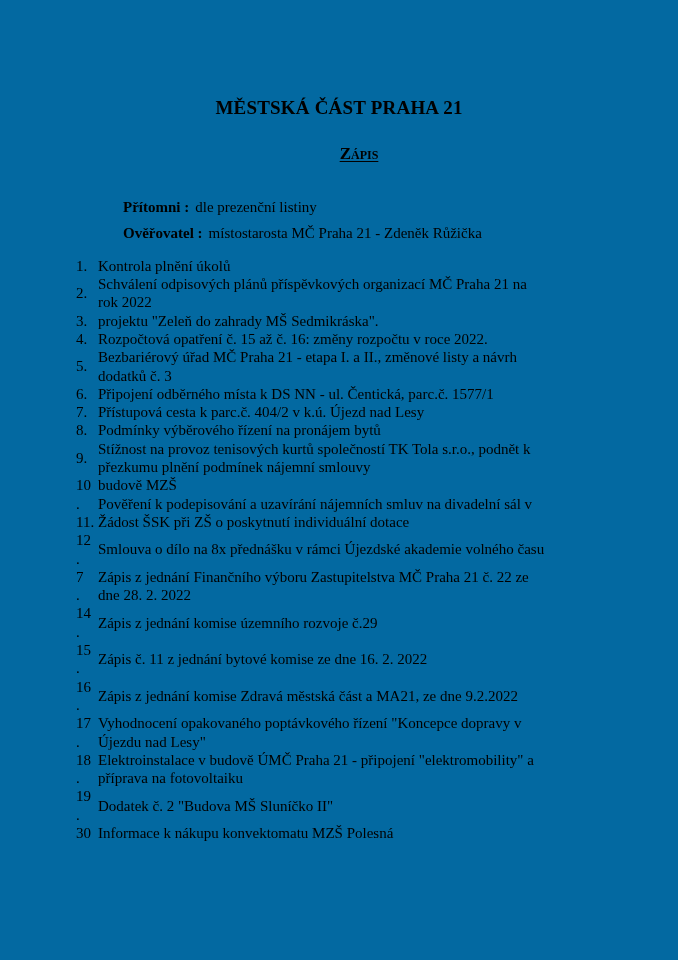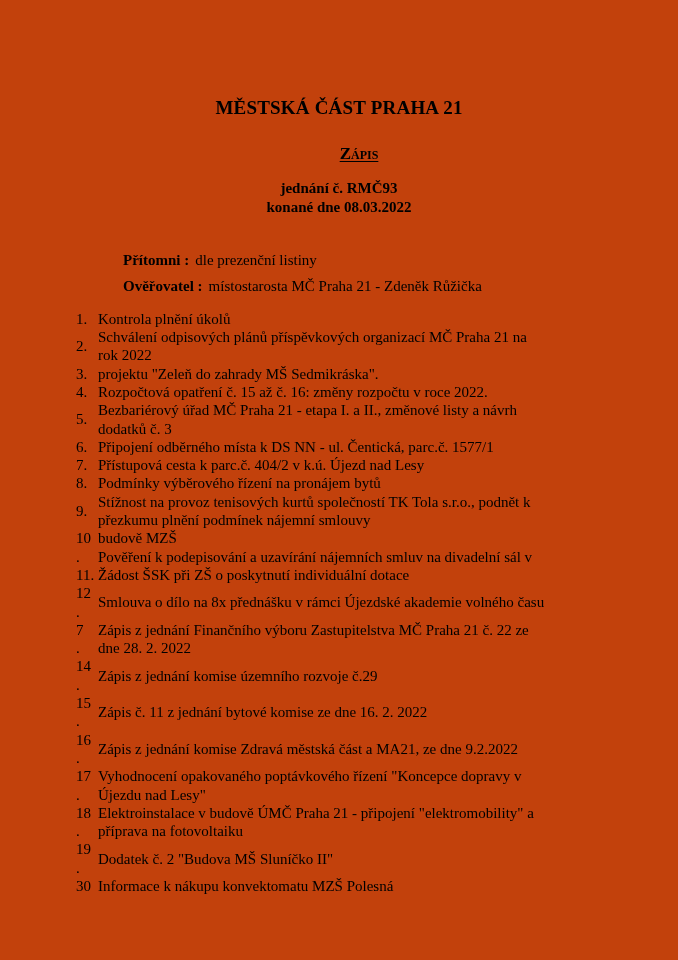--- a/index.html
+++ b/index.html
@@ -4,21 +4,21 @@
 <style>
   html, body {
     margin: 0;
     padding: 0;
     background: #ffffff;
   }
   .page {
     position: relative;
     width: 678px;
     height: 960px;
-    background: #c2410c;
+    background: #0369a1;
     color: #000000;
     font-family: "Liberation Serif", "DejaVu Serif", serif;
     overflow: hidden;
   }
   .doc-header {
     text-align: center;
     padding-top: 97px;
   }
   .doc-title {
     font-size: 19px;
@@ -89,24 +89,20 @@
   }
 </style>
 </head>
 <body>
 
 <div class="page">
 
   <div class="doc-header">
     <div class="doc-title">MĚSTSKÁ ČÁST PRAHA 21</div>
     <div class="doc-type">Zápis</div>
-    <div class="doc-meeting">
-      <div>jednání č. RMČ93</div>
-      <div>konané dne 08.03.2022</div>
-    </div>
   </div>
 
   <div class="attendees">
     <div class="attendee-row">
       <span class="attendee-label">Přítomni :</span><span class="attendee-value">dle prezenční listiny</span>
     </div>
     <div class="attendee-row">
       <span class="attendee-label">Ověřovatel :</span><span class="attendee-value">místostarosta MČ Praha 21 - Zdeněk Růžička</span>
     </div>
   </div>

